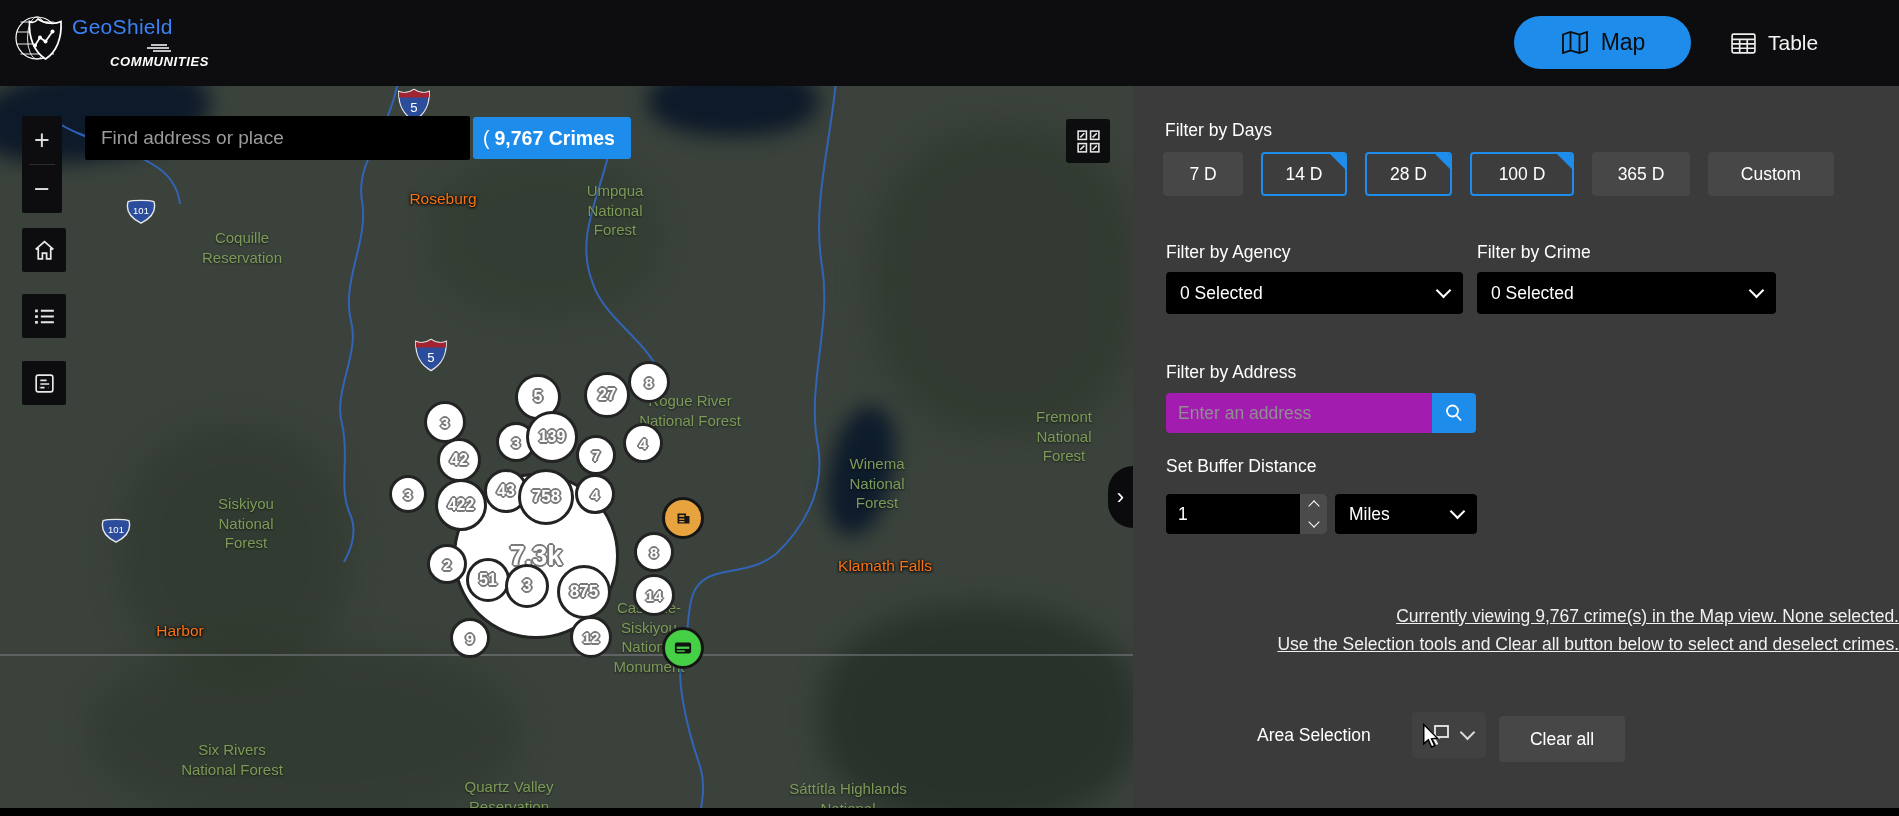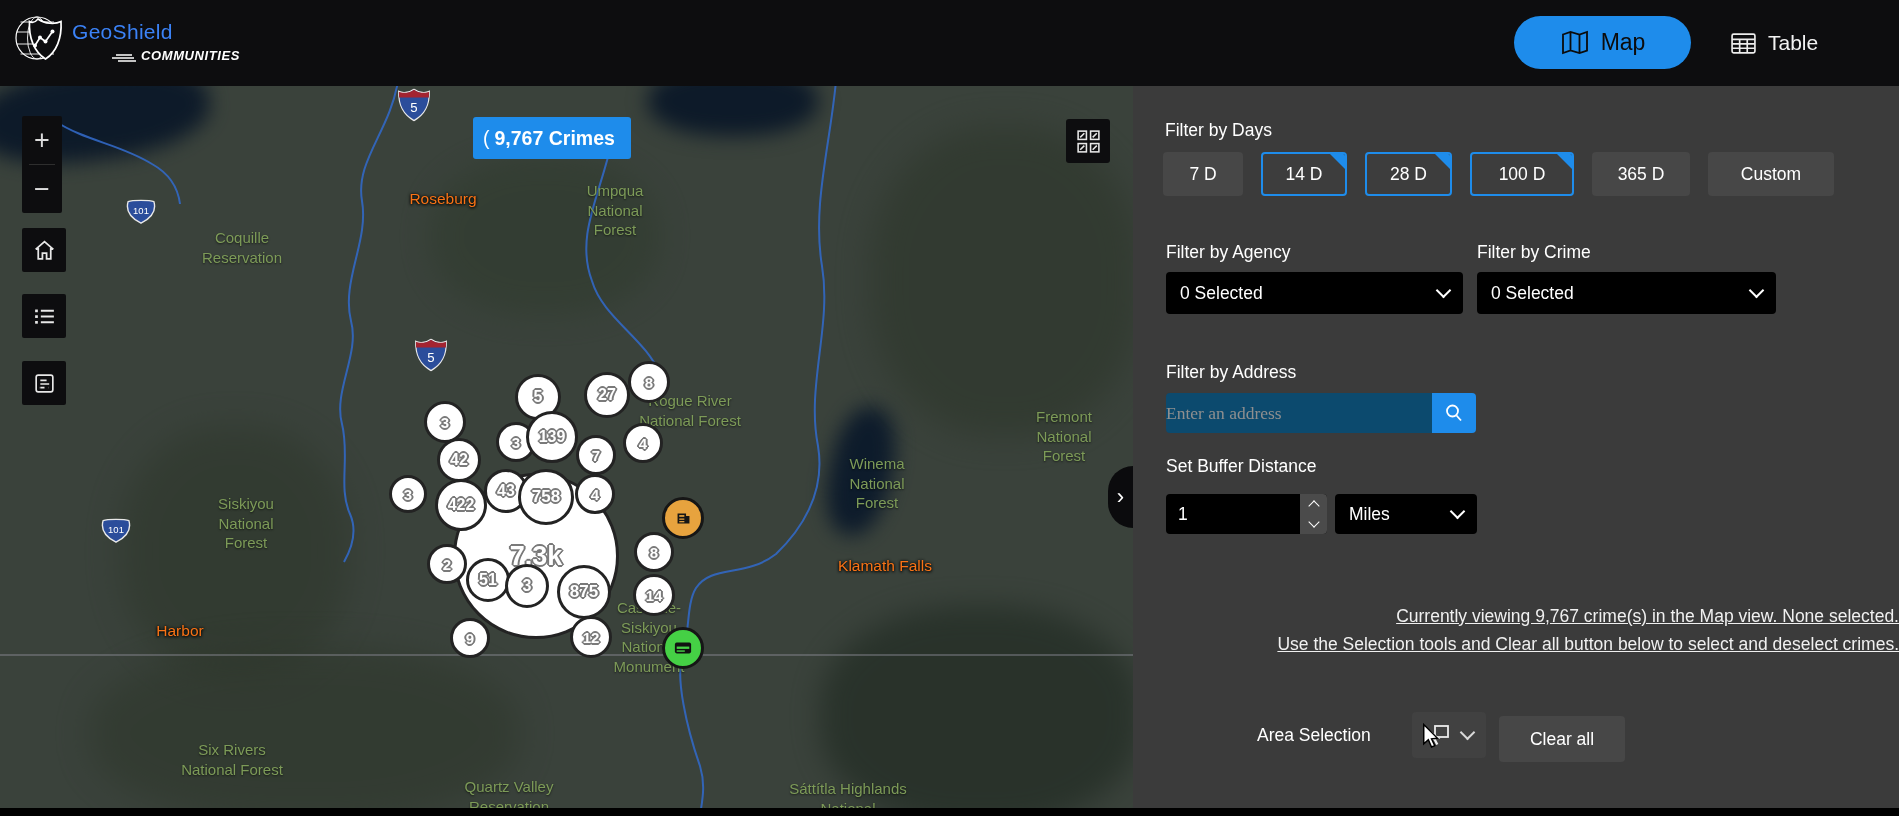--- a/index.html
+++ b/index.html
@@ -3,21 +3,21 @@
 <meta charset="utf-8">
 <style>
   html,body{margin:0;padding:0;background:#000;}
   .page{position:relative;width:1899px;height:816px;overflow:hidden;background:#0d0d0f;
         font-family:"Liberation Sans",sans-serif;-webkit-font-smoothing:antialiased;}
   
   .header{position:absolute;left:0;top:0;width:100%;height:86px;background:#0d0d0f;z-index:40;}
   .brand{position:absolute;left:12px;top:6px;display:flex;align-items:center;gap:2px;}
   .brand-text{display:flex;flex-direction:column;margin-left:-6px;}
   .brand-name{color:#3b82f6;font-size:21px;font-weight:500;letter-spacing:.3px;line-height:34px;}
-  .brand-sub{display:flex;align-items:flex-end;gap:1px;margin-left:38px;margin-top:-1px;}
+  .brand-sub{display:flex;align-items:center;gap:1px;margin-left:38px;margin-top:-1px;flex-direction:column;}
   .brand-sub span{color:#fff;font-size:13px;font-style:italic;font-weight:700;letter-spacing:.6px;}
   .map-pill{position:absolute;left:1514px;top:16px;width:177px;height:53px;border-radius:27px;
             display:flex;align-items:center;justify-content:center;gap:11px;border:none;cursor:pointer;
             font-family:inherit;font-size:23px;color:#0c0c0c;}
   .table-btn{position:absolute;left:1724px;top:22px;height:42px;display:flex;align-items:center;gap:11px;
              background:transparent;border:none;cursor:pointer;font-family:inherit;font-size:21px;color:#f2f2f2;}
   
   .map{position:absolute;left:0;top:86px;width:1133px;height:730px;background:#3a423b;overflow:hidden;}
   .patch{position:absolute;filter:blur(10px);border-radius:45%;}
   .mapsvg{position:absolute;left:0;top:0;z-index:1;}
@@ -59,23 +59,23 @@
   .day-row{position:absolute;left:30px;top:66px;display:flex;gap:18px;}
   .day-btn{position:relative;height:44px;background:#474747;border:none;border-radius:4px;color:#fff;
            font-family:inherit;font-size:17.5px;cursor:pointer;overflow:hidden;}
   .day-btn.selected{background:#3d3d3d;border:2px solid #1e8ceb;}
   .day-btn.selected::after{content:'';position:absolute;top:0;right:0;width:0;height:0;
            border-top:15px solid #1e8ceb;border-left:15px solid transparent;}
   .dd{position:absolute;height:42px;background:#000;border-radius:4px;display:flex;align-items:center;
       justify-content:space-between;padding:0 14px;box-sizing:border-box;color:#fff;font-size:17.5px;cursor:pointer;}
   .chev{width:9px;height:9px;border-right:2px solid #fff;border-bottom:2px solid #fff;
         transform:rotate(45deg);margin-top:-5px;flex:none;}
-  .addr-input{position:absolute;left:33px;top:307px;width:266px;height:40px;background:#0c4a6e;border:none;
-        outline:none;border-radius:4px 0 0 4px;color:#e6e6e6;font-family:Liberation Serif, serif;font-size:17.5px;
-        padding:0 0;box-sizing:border-box;}
+  .addr-input{position:absolute;left:33px;top:307px;width:266px;height:40px;background:#a21caf;border:none;
+        outline:none;border-radius:4px 0 0 4px;color:#e6e6e6;font-family:Liberation Sans, sans-serif;font-size:17.5px;
+        padding:0 12px;box-sizing:border-box;}
   .addr-input::placeholder{color:#8f8f8f;}
   .addr-search{position:absolute;left:299px;top:307px;width:44px;height:40px;border:none;cursor:pointer;
         border-radius:0 4px 4px 0;display:flex;align-items:center;justify-content:center;}
   .buffer-wrap{position:absolute;left:33px;top:408px;width:161px;height:40px;background:#000;border-radius:4px;
         display:flex;overflow:hidden;}
   .buffer-wrap input{flex:1;background:transparent;border:none;outline:none;color:#fff;font-family:inherit;
         font-size:17.5px;padding:0 12px;width:110px;}
   .stepper{width:28px;background:#4b4b4b;display:flex;flex-direction:column;}
   .stepper div{flex:1;display:flex;align-items:center;justify-content:center;cursor:pointer;}
   .chev-sm{width:7px;height:7px;border-right:1.8px solid #fff;border-bottom:1.8px solid #fff;}
@@ -245,20 +245,23 @@
         </div>
         <div class="poi" style="left: 683px; top: 562px; background: rgb(69, 208, 69);">
           <svg width="18" height="14" viewBox="0 0 20 14">
             <rect x="1" y="1" width="18" height="12" rx="2" fill="#111"></rect>
             <rect x="3" y="5.4" width="14" height="2.6" fill="#45d045"></rect>
             <rect x="3" y="9.6" width="9" height="1.6" fill="#45d045"></rect>
           </svg>
         </div>
       </div>
 
+    <div class="search-box">
+      <input type="text" placeholder="Find address or place" style="">
+    </div>
     <div class="crimes-badge" style="background:#1e8ceb">
       <span class="pfx">(</span>
       <span>9,767 Crimes</span>
     </div>
 
     <div class="tool" style="top:30px">
       <div class="zbtn">+</div>
       <div class="divider"></div>
       <div class="zbtn">−</div>
     </div>

